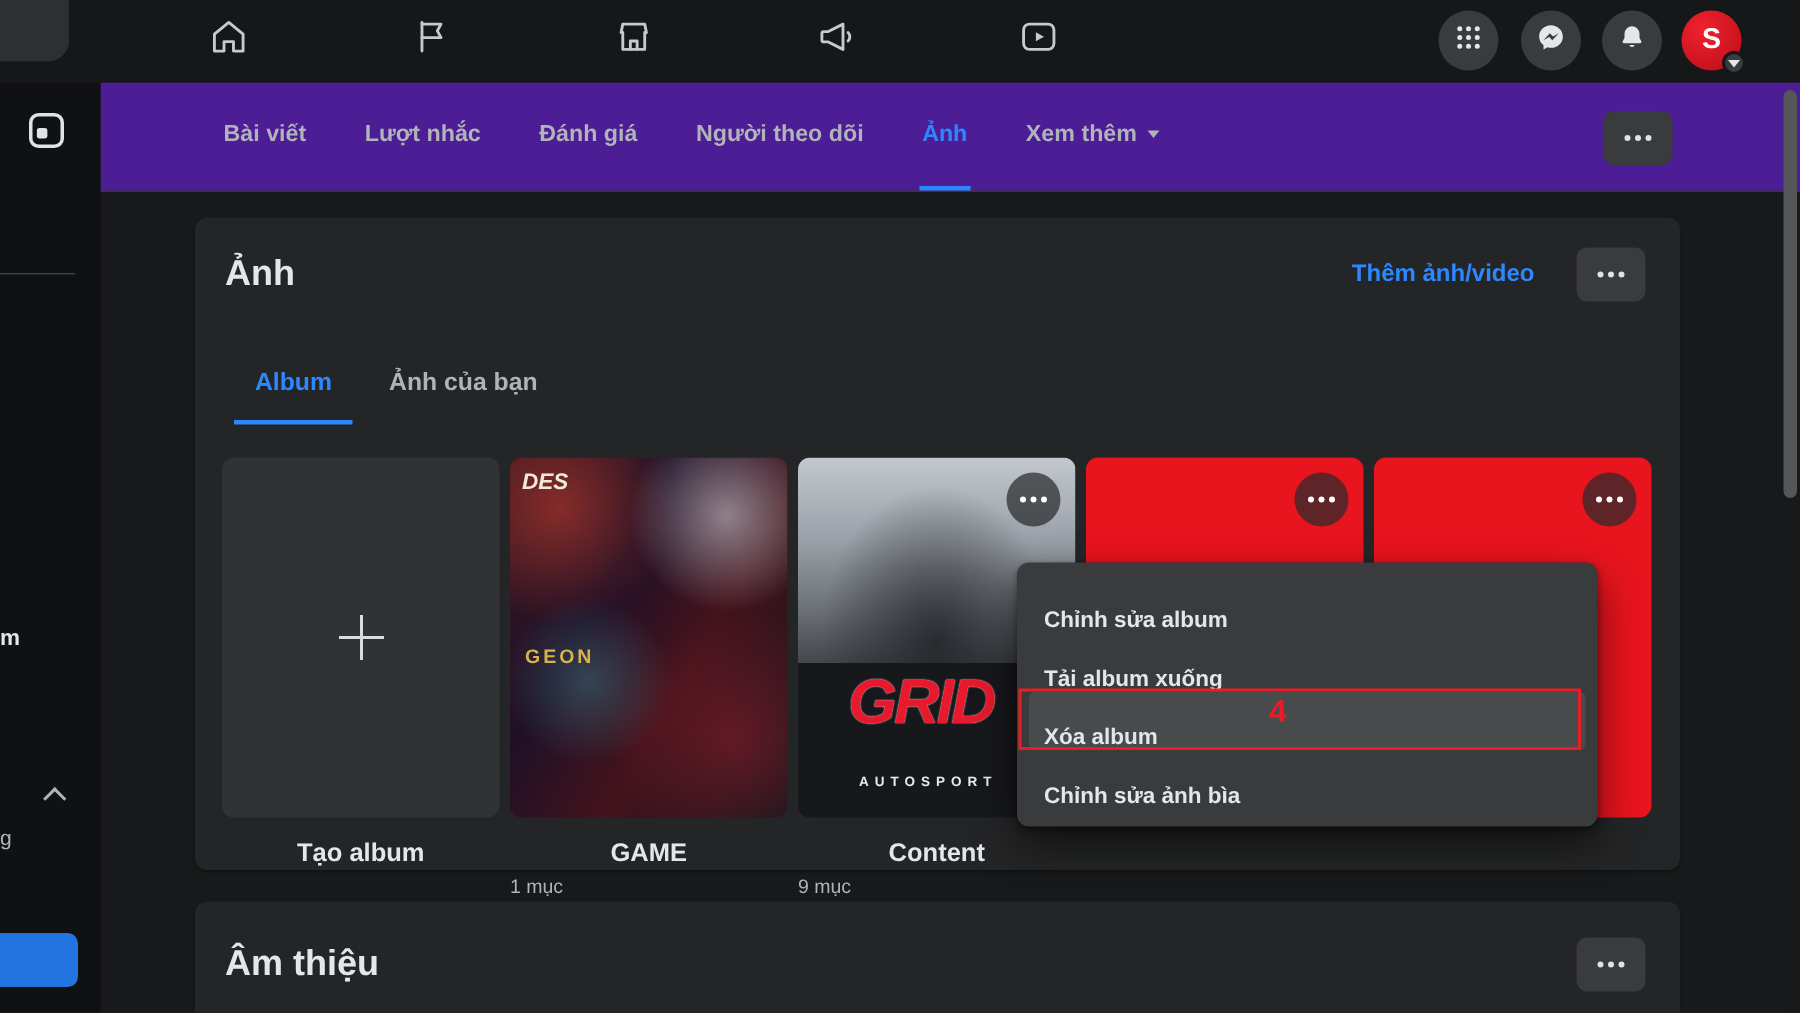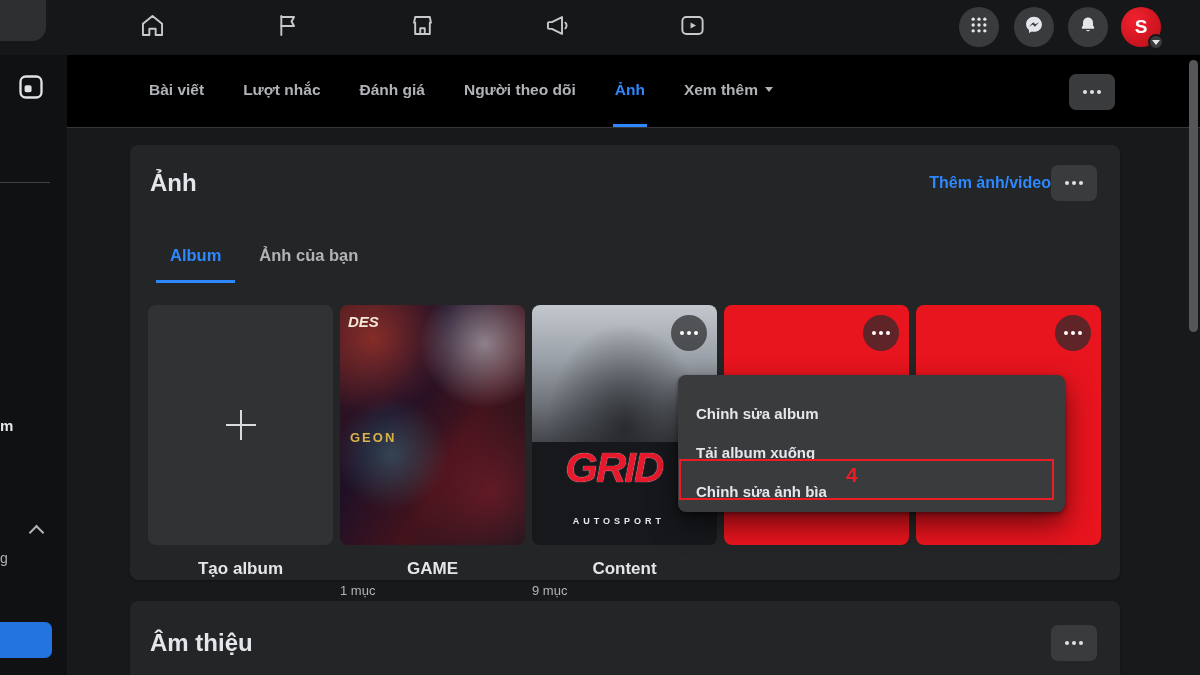--- a/index.html
+++ b/index.html
@@ -26,39 +26,39 @@
   .sidebar { position:absolute; left:0; top:55px; width:67px; bottom:0; background:#101112; z-index:10; }
   .sb-icon { position:absolute; left:15px; top:18px; width:32px; height:32px; display:flex; align-items:center; justify-content:center; border-radius:8px; cursor:pointer; }
   .sb-divider { position:absolute; left:0; top:127px; width:50px; height:1px; background:#3e4042; }
   .sb-frag1 { position:absolute; left:0; top:362px; font-size:15px; font-weight:bold; color:#e4e6eb; }
   .sb-chevron { position:absolute; left:30px; top:468px; width:14px; height:14px; cursor:pointer; }
   .sb-chevron::before { content:""; position:absolute; left:1px; top:4px; width:9px; height:9px; border-left:2px solid #b0b3b8; border-top:2px solid #b0b3b8; transform:rotate(45deg); }
   .sb-frag2 { position:absolute; left:0; top:495px; font-size:14px; color:#b0b3b8; }
   .sb-bluebtn { position:absolute; left:0; top:567px; width:52px; height:36px; background:#2374e1; border-radius:0 7px 7px 0; cursor:pointer; }
 
   
-  .tabstrip { position:absolute; left:67px; top:55px; right:0; height:73px; background:#000000; border-bottom:1px solid #343638; z-index:5; }
+  .tabstrip { position:absolute; left:67px; top:55px; right:0; height:73px; background:#4c1d95; border-bottom:1px solid #343638; z-index:5; }
   .tabs { display:flex; align-items:stretch; height:100%; padding-left:80px; gap:35px; }
   .ptab { display:flex; align-items:center; gap:7px; font-size:15.5px; font-weight:bold; color:#b0b3b8; cursor:pointer; border-bottom:3px solid transparent; padding:0 2px; }
   .ptab.active { color:#2d88ff; border-bottom-color:#2d88ff; }
   .ptab .caret-dn { border-top-color:#b0b3b8; }
   .bar-btn { width:46px; height:36px; border-radius:7px; background:#3a3b3c; display:flex; align-items:center; justify-content:center; cursor:pointer; }
   .tabstrip .bar-btn { position:absolute; right:85px; top:19px; }
 
   
   .dots { display:flex; gap:3px; }
   .dots i { width:4px; height:4px; border-radius:50%; background:#dfe2e6; }
 
   
   .card { position:absolute; left:130px; width:990px; background:#242526; border-radius:8px; box-shadow:0 1px 2px rgba(0,0,0,.3); }
   .photos-card { top:145px; height:435px; }
   .music-card  { top:601px; height:90px; }
   .card-head { position:absolute; left:20px; right:23px; top:16px; height:44px; display:flex; align-items:center; }
   .card-title { font-size:24px; font-weight:bold; color:#e4e6eb; margin-right:auto; }
-  .add-link { font-size:16px; font-weight:bold; color:#2d88ff; cursor:pointer; }
+  .add-link { font-size:16px; font-weight:bold; color:#2d88ff; margin-right:28px; cursor:pointer; }
 
   .subtabs { position:absolute; left:26px; top:86px; height:52px; display:flex; gap:10px; }
   .stab { display:flex; align-items:center; padding:0 14px; font-size:16.5px; font-weight:bold; color:#b0b3b8; border-bottom:3px solid transparent; cursor:pointer; }
   .stab.active { color:#2d88ff; border-bottom-color:#2d88ff; }
 
   
   .album-grid { position:absolute; left:18px; top:160px; display:flex; gap:7px; }
   .album { width:185px; }
   .tile { position:relative; width:185px; height:240px; border-radius:8px; overflow:hidden; cursor:pointer; }
   .tile.create { background:#313233; display:flex; align-items:center; justify-content:center; }
@@ -322,20 +322,23 @@
   </div>
 </section>
 
 <div class="ctx-menu">
   <div class="ctx-item">
       <span>Chỉnh sửa album</span>
     </div>
   <div class="ctx-item">
       <span>Tải album xuống</span>
     </div>
+  <div class="ctx-item highlight">
+      <span>Xóa album</span>
+    </div>
   <div class="ctx-item">
       <span>Chỉnh sửa ảnh bìa</span>
     </div>
   <div class="annot-box"></div>
   <div class="annot-num">4</div>
 </div>
 
 <section class="card music-card">
   <div class="card-head" style="top:20px">
     <h2 class="card-title">Âm thiệu</h2>

